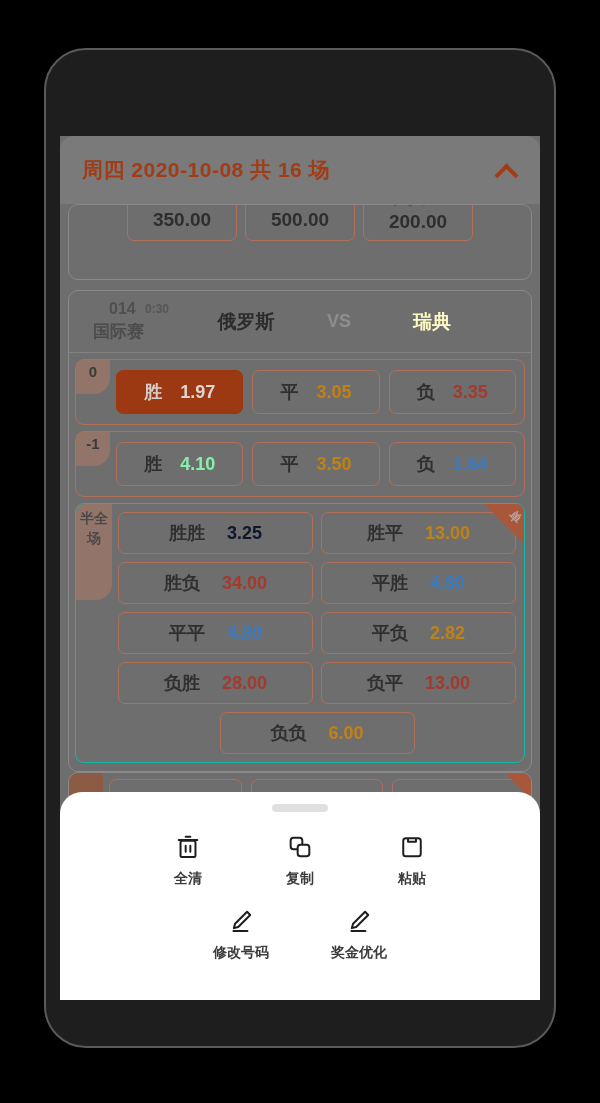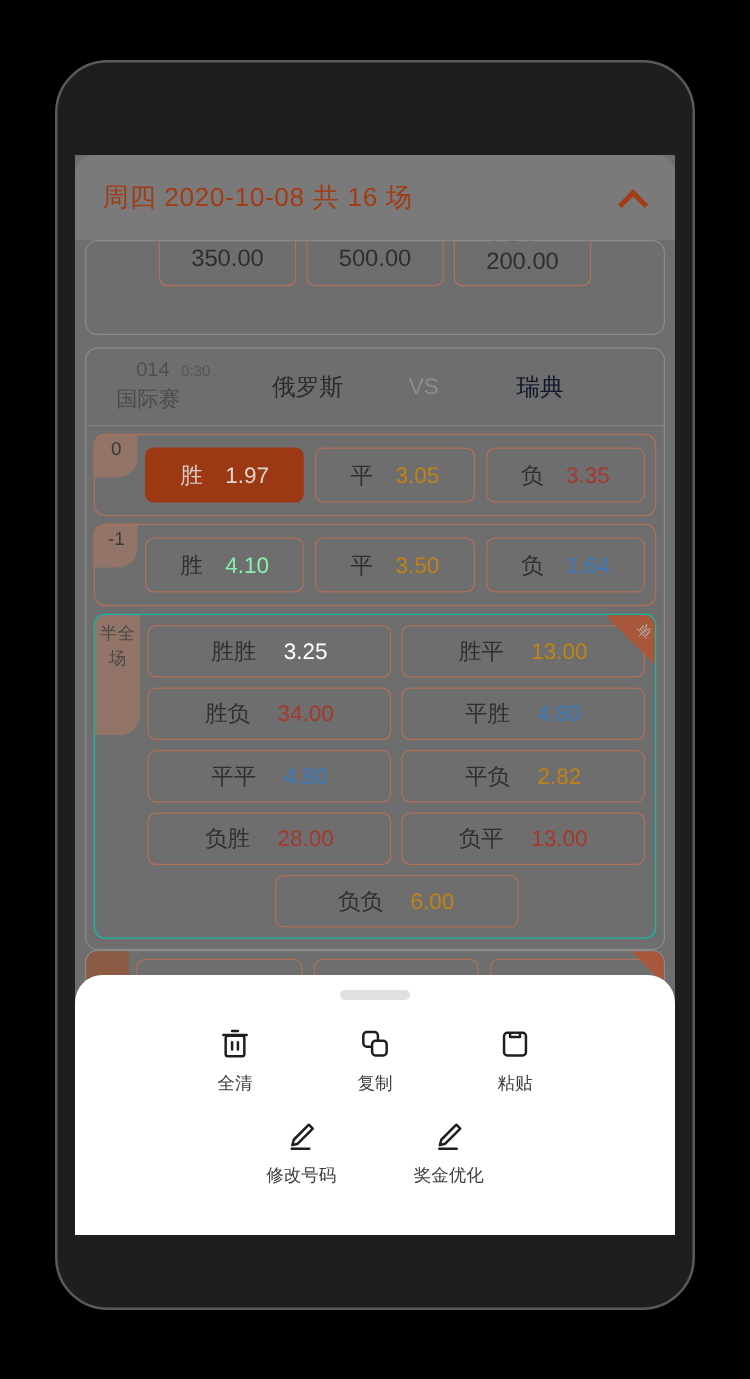--- a/index.html
+++ b/index.html
@@ -24,24 +24,25 @@
     position: absolute;
     right: 34px; top: 278px;
     width: 5px; height: 90px;
     background: #444;
     border-radius: 3px;
   }
 
   
   #screen {
     position: absolute;
-    left: 60px; top: 124px;
+    left: 60px; top: 136px;
     width: 480px; height: 864px;
     overflow: hidden;
     background: #6e6e6e; 
+    font-weight: bold;
   }
 
   
 
   .app-header {
     height: 68px;
     background: #7a7a7a;
     border-top-left-radius: 14px;
     border-top-right-radius: 14px;
     display: flex;
@@ -138,21 +139,21 @@
   .mh-team-home {
     width: 106px; text-align: center;
     color: #2b2b2b; font-size: 19px;
   }
   .mh-vs {
     width: 80px; text-align: center;
     color: #8d8d8d; font-size: 18px;
   }
   .mh-team-away {
     width: 106px; text-align: center;
-    color: #0f172a; font-size: 19px;
+    color: #fef9c3; font-size: 19px;
   }
 
   
   .odds-row {
     position: relative;
     border: 1px solid #b0705a;
     border-radius: 9px;
     margin: 6px 6px;
     padding: 10px 8px 10px 40px;
     display: flex;
@@ -406,21 +407,21 @@
       </div>
 
       <div class="hf-row">
         <div class="hf-tab">半全场</div>
         <div class="corner-badge"></div>
         <div class="corner-badge-text">单</div>
 
         <div class="hf-grid">
           <div class="hf-cell">
             <span class="hf-label">胜胜</span>
-            <span class="hf-val" style="color:#ffffff">3.25</span>
+            <span class="hf-val" style="color:#0f172a">3.25</span>
           </div>
           <div class="hf-cell">
             <span class="hf-label">胜平</span>
             <span class="hf-val" style="color:#c08217">13.00</span>
           </div>
           <div class="hf-cell">
             <span class="hf-label">胜负</span>
             <span class="hf-val" style="color:#a33a2d">34.00</span>
           </div>
           <div class="hf-cell">

